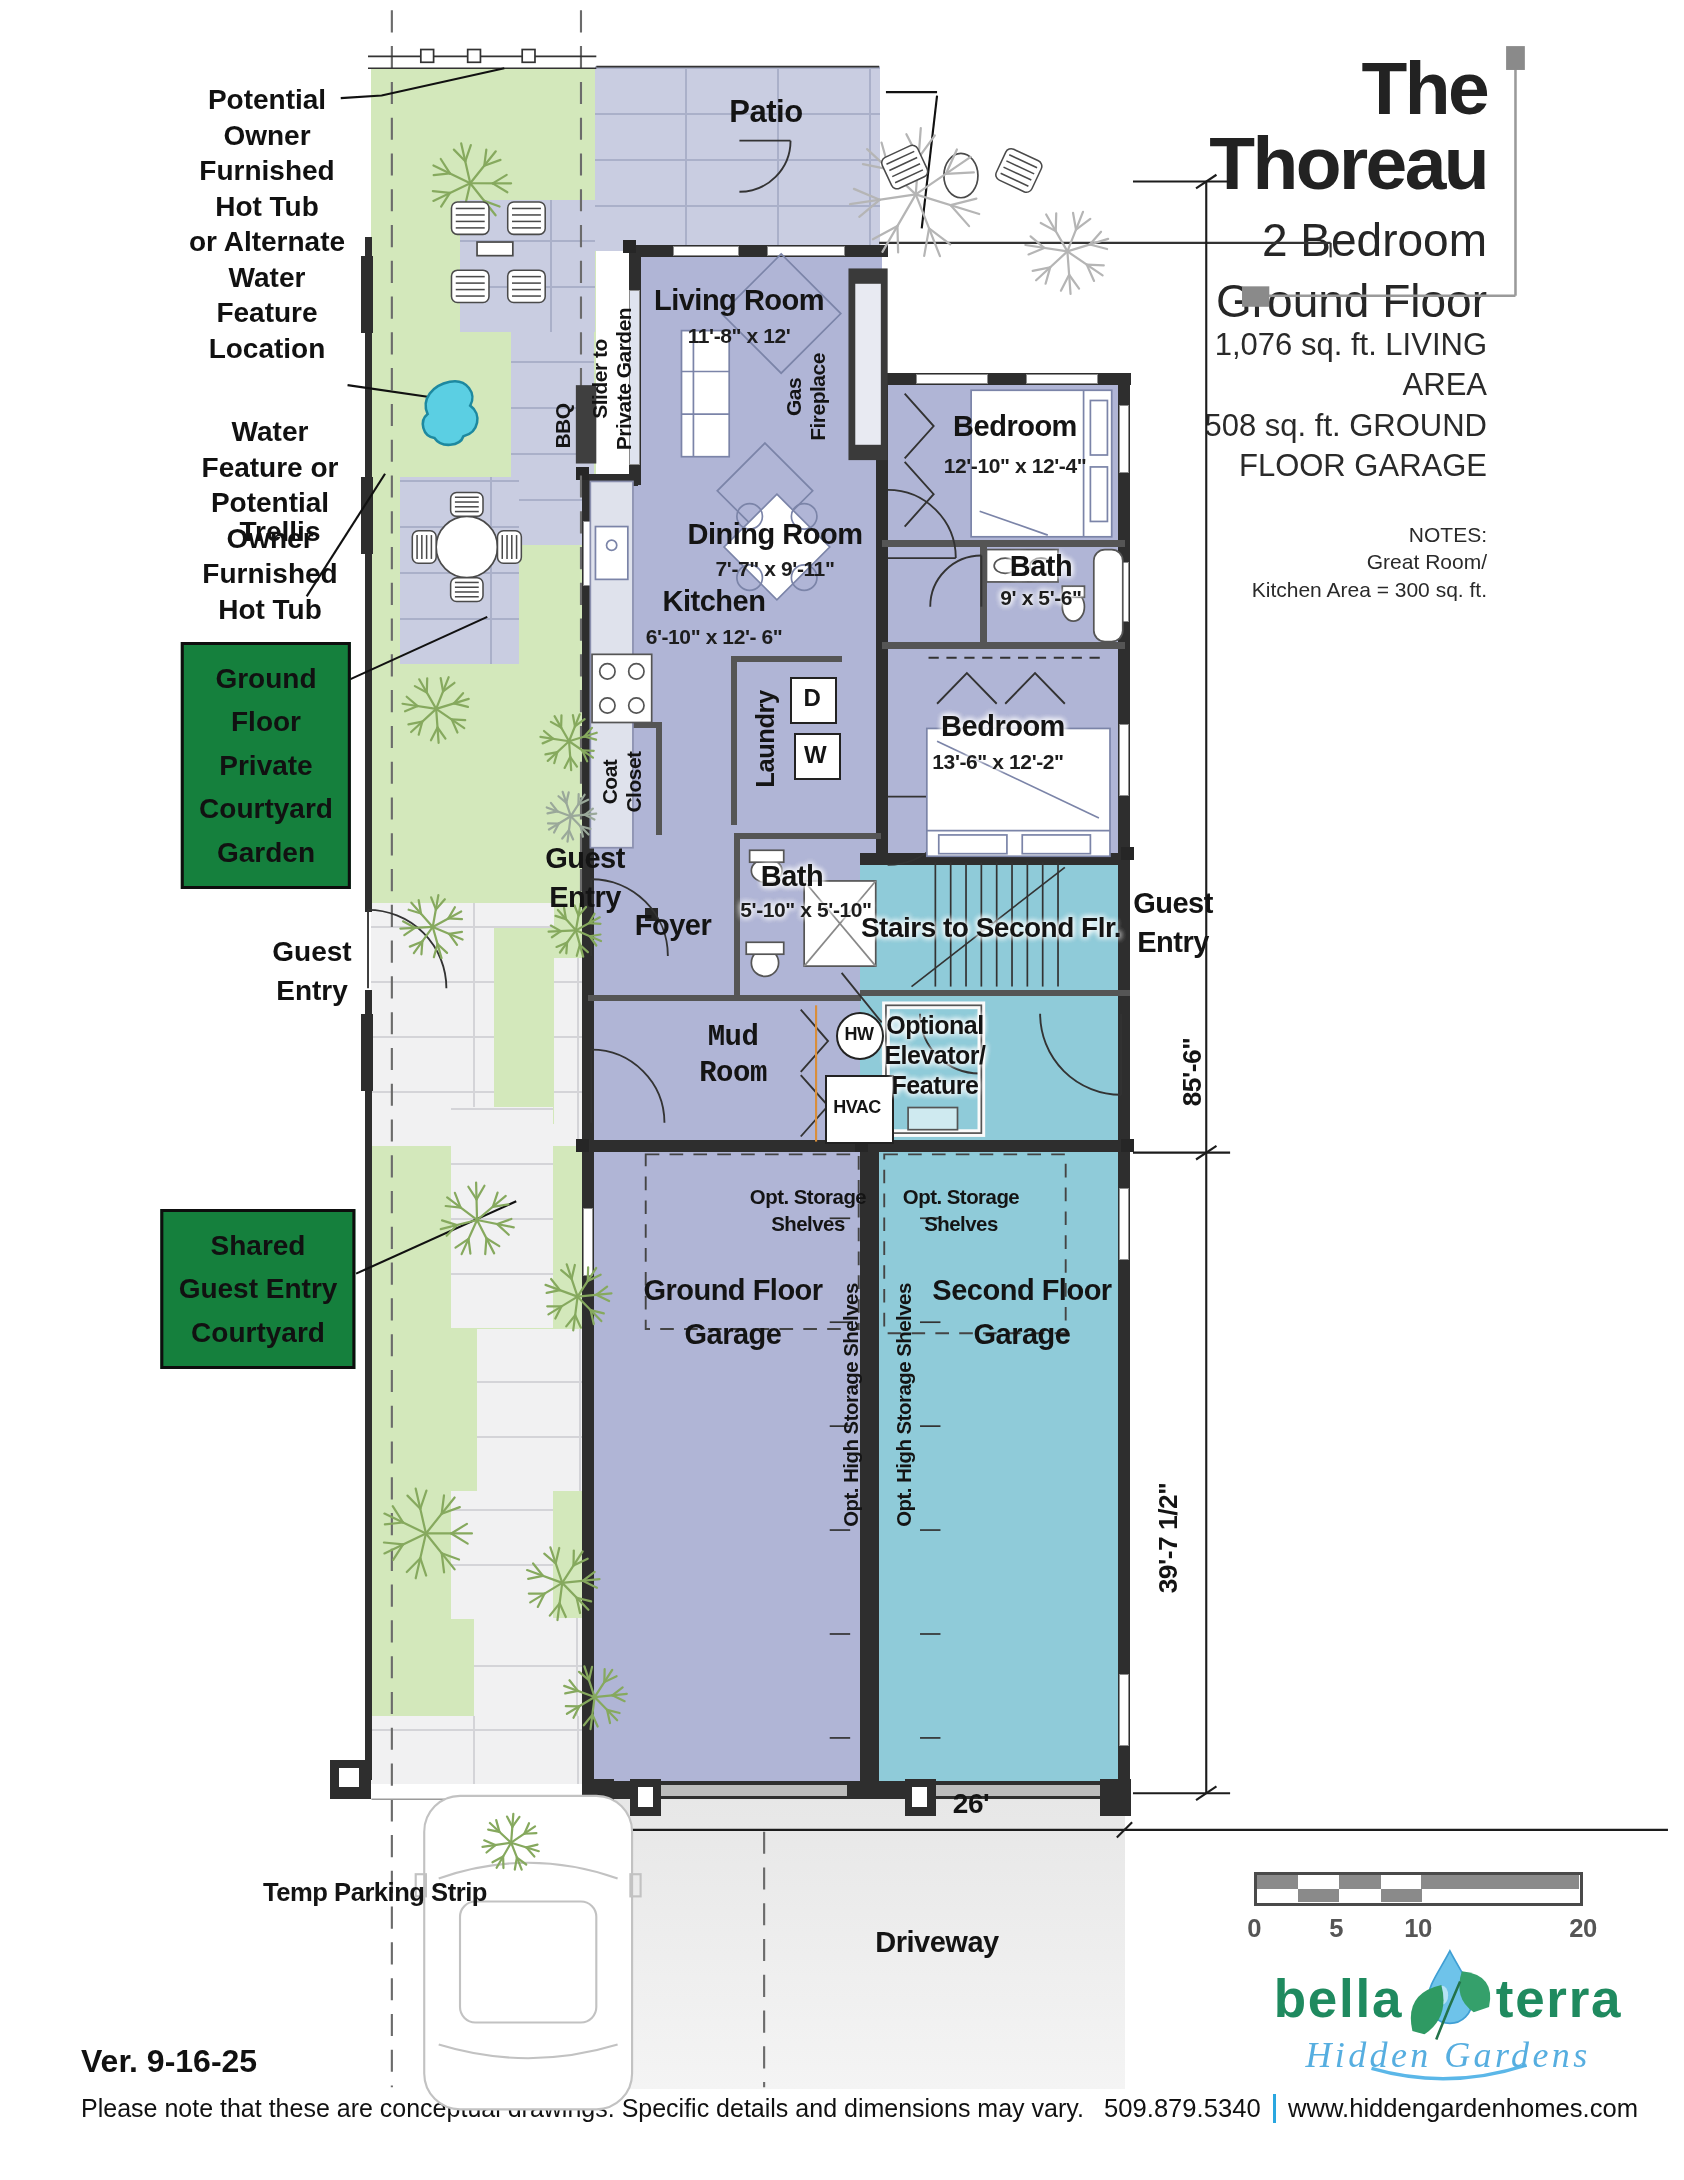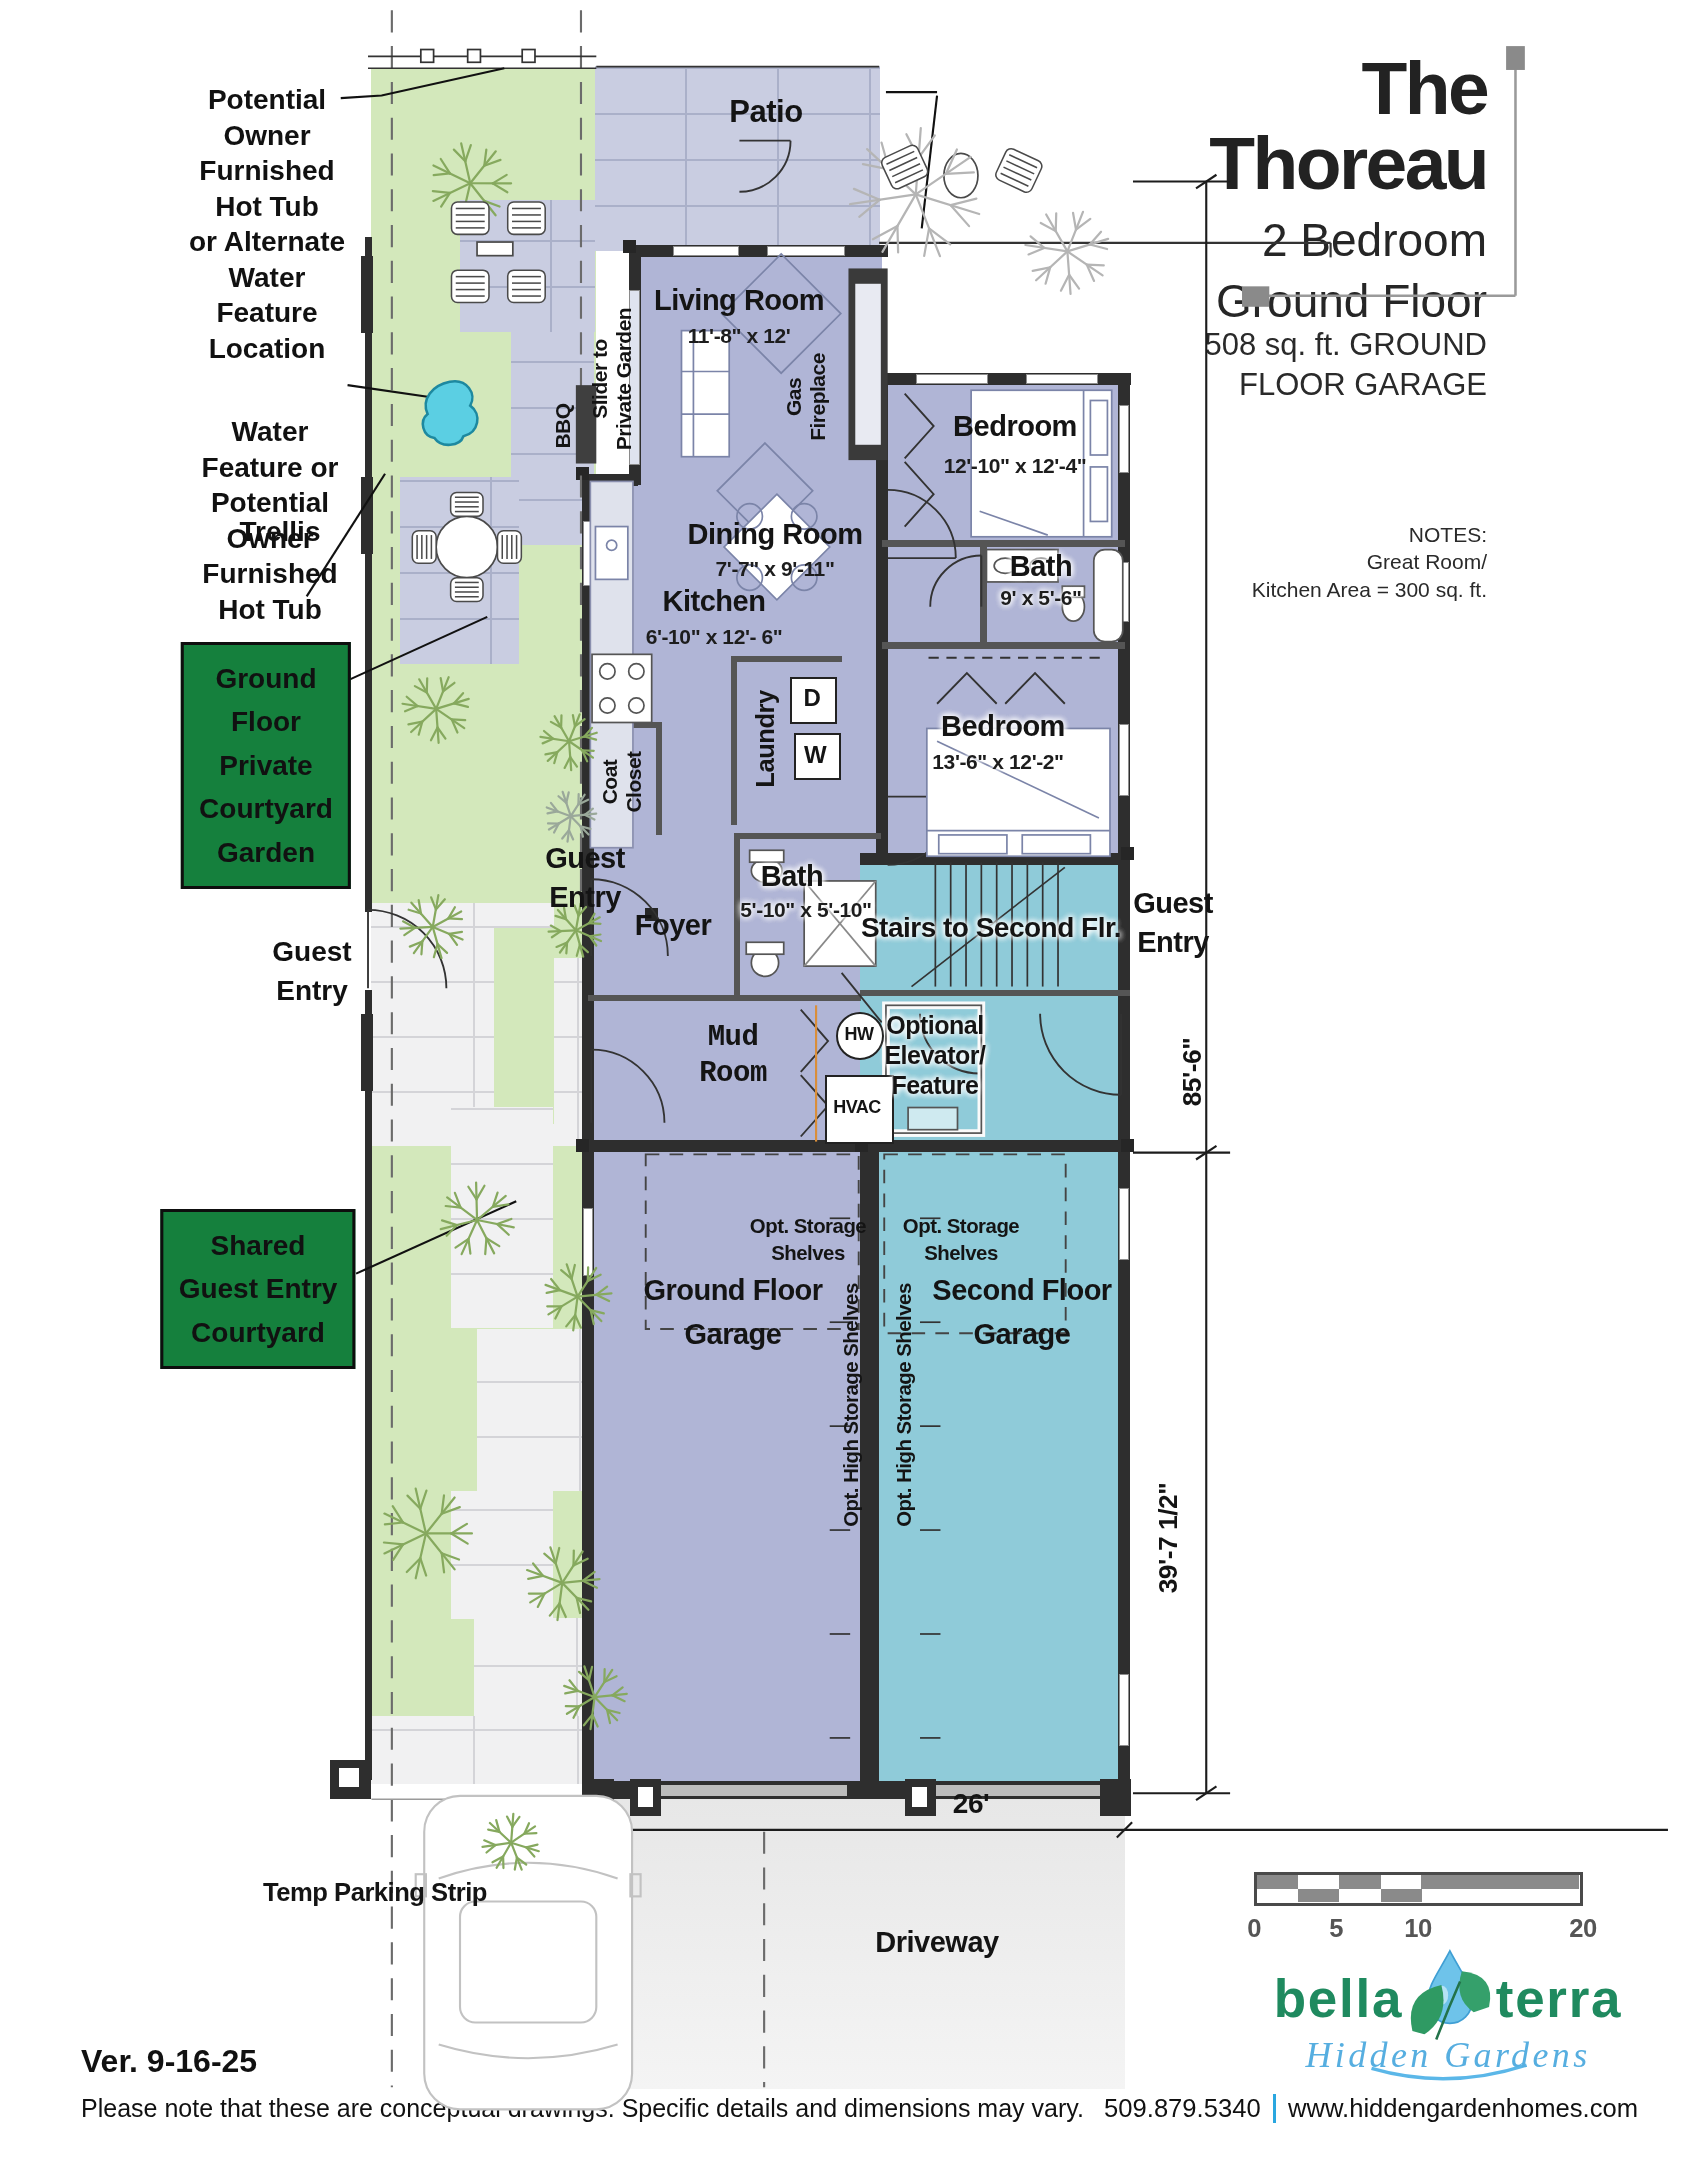--- a/index.html
+++ b/index.html
@@ -20,21 +20,21 @@
     background-image:repeating-linear-gradient(0deg,transparent 0 53px,var(--pathline) 53px 55px),
                      repeating-linear-gradient(90deg,transparent 0 102px,var(--pathline) 102px 104px);}
   .wall{position:absolute;background:var(--wall);}
   .twall{position:absolute;background:#555;}
   .win{position:absolute;background:#fff;border:1.7px solid #8d8d8d;box-sizing:border-box;}
   .post{position:absolute;width:12.8px;height:12.8px;background:#262626;}
   .lbl{position:absolute;font-weight:bold;font-size:29px;line-height:1.04;color:#141414;
        letter-spacing:-0.5px;white-space:nowrap;text-align:center;z-index:30;}
   .dims{position:absolute;font-weight:bold;font-size:21px;color:#1d1d1d;letter-spacing:-0.4px;
         white-space:nowrap;text-align:center;z-index:30;}
-  .small{font-size:20.4px;margin-top:29px;}
+  .small{font-size:20.4px;}
   .tiny{font-size:18px;}
   .ann{position:absolute;font-weight:bold;font-size:28px;line-height:1.27;color:#111;
        text-align:center;white-space:nowrap;z-index:30;}
   .boxed{border:3.4px solid #0e0e0e;background:#15803d;padding:12px 15.3px;}
   .halo{text-shadow:0 0 6px #fff,0 0 6px #fff,0 0 6px #fff;}
   svg{position:absolute;left:0;top:0;z-index:20;}
   .zpaint{z-index:5;}
   .zwall{z-index:10;}
 </style>
 </head>
@@ -837,20 +837,21 @@
 
   <div class="lbl" style="left:375px;top:1892px;font-size:25.6px;transform:translate(-50%,-50%);">Temp Parking Strip</div>
   <div class="lbl" style="left:937px;top:1942px;font-size:29px;transform:translate(-50%,-50%);">Driveway</div>
 
   <div class="abs" style="left:1146px;top:51px;width:341px;text-align:right;">
     <div style="font-size:75px;font-weight:800;letter-spacing:-2.6px;color:#222;line-height:1;">The Thoreau</div>
     <div style="font-size:46px;color:#262626;margin-top:12px;">2 Bedroom</div>
     <div style="font-size:46px;color:#262626;margin-top:6.8px;">Ground Floor</div>
   </div>
   <div class="abs" style="left:1146px;top:325px;width:341px;text-align:right;font-size:31px;color:#2a2a2a;line-height:1.3;">
+    <div>1,076 sq. ft. LIVING AREA</div>
     <div>508 sq. ft. GROUND</div>
     <div>FLOOR GARAGE</div>
   </div>
   <div class="abs" style="left:1146px;top:521px;width:341px;text-align:right;font-size:21px;color:#2a2a2a;line-height:1.3;">
     <div>NOTES:</div>
     <div>Great Room/</div>
     <div>Kitchen Area = 300 sq. ft.</div>
   </div>
 
   <div class="abs" style="left:1254px;top:1872px;width:329px;height:34px;border:3.4px solid #4a4a4a;box-sizing:border-box;">

